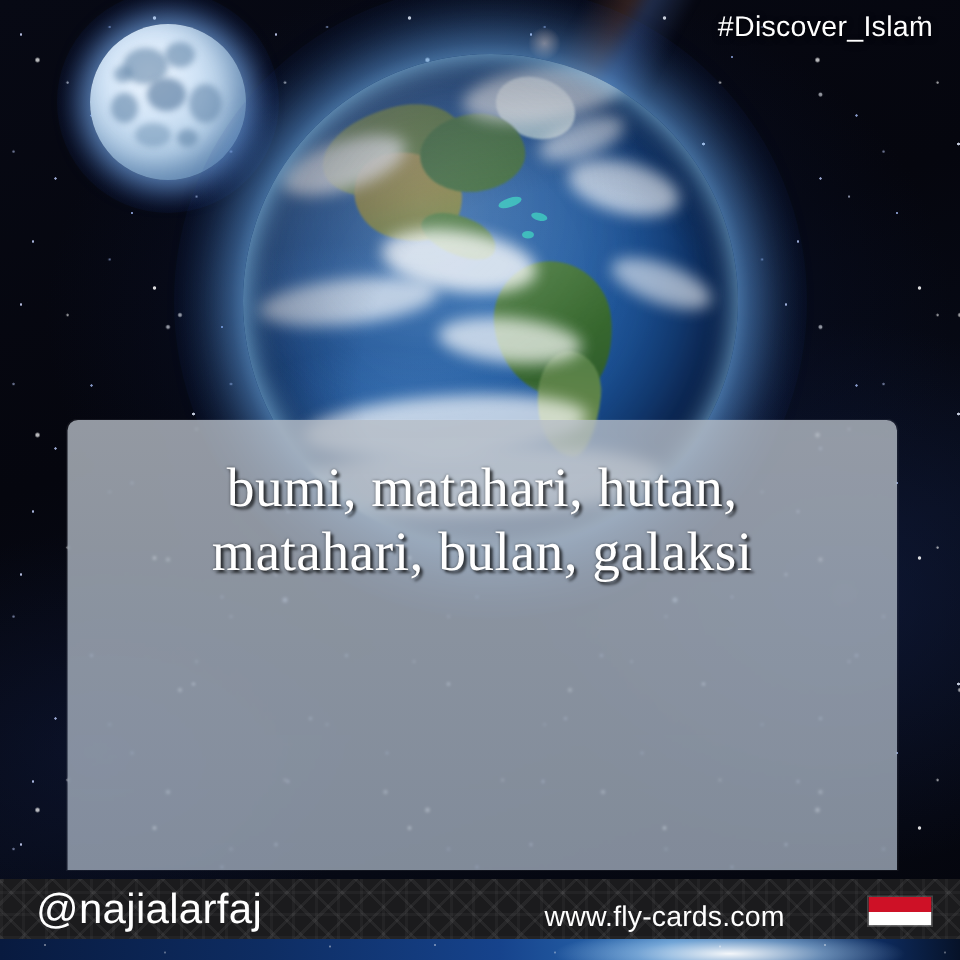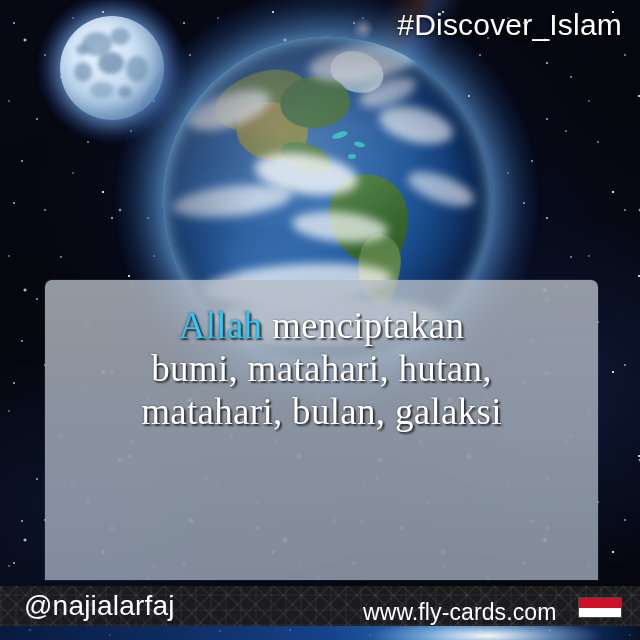--- a/index.html
+++ b/index.html
@@ -172,21 +172,21 @@
   }
   .quote-text .hl{
     color:#2ec9f5;
     text-shadow:2px 2px 2px rgba(0,0,0,.7),0 0 3px rgba(0,0,0,.6);
   }
 
   
   .hashtag{
     position:absolute;right:18px;top:8px;
     font-family:"Liberation Sans",sans-serif;
-    font-size:30px;
+    font-size:19px;
     color:#ffffff;
     letter-spacing:.2px;
     text-shadow:0 1px 4px rgba(0,0,0,.75);
   }
 
   
   .footer{
     position:absolute;left:0;right:0;top:586px;height:40px;
     background-color:#1b1b1d;
     background-image:
@@ -203,21 +203,21 @@
   }
   .brand{
     position:absolute;left:207px;top:0;height:40px;display:flex;align-items:center;gap:0;
     font-size:21px;
   }
   .brand .fly{color:#4db2e8;font-weight:400;}
   .brand .cards{color:#ffffff;font-weight:400;}
   .bird{margin-left:4px;display:block;}
   .site{
     position:absolute;left:363px;top:0;height:52px;display:flex;align-items:center;
-    font-size:23px;color:#ffffff;letter-spacing:.1px;
+    font-size:19px;color:#ffffff;letter-spacing:.1px;
   }
   .flag{
     position:absolute;left:578px;top:11px;width:42px;height:19px;
     border:1px solid rgba(255,255,255,.18);
     overflow:hidden;
   }
   .flag .red{height:50%;background:#ce1126;}
   .flag .white{height:50%;background:#ffffff;}
 
   
@@ -288,21 +288,20 @@
       <div class="cloud cl8"></div>
       <div class="limb"></div>
       <div class="rim"></div>
     </div>
   </div>
 
   <div class="hashtag">#Discover_Islam</div>
 
   <div class="quote-panel">
     <div class="quote-text">
-      <div><span class="hl">Allah</span><span> menciptakan</span></div>
       <div>bumi, matahari, hutan,</div>
       <div>matahari, bulan, galaksi</div>
     </div>
   </div>
 
   <div class="footer">
     <div class="handle">@najialarfaj</div>
 
 
     <div class="site">www.fly-cards.com</div>

